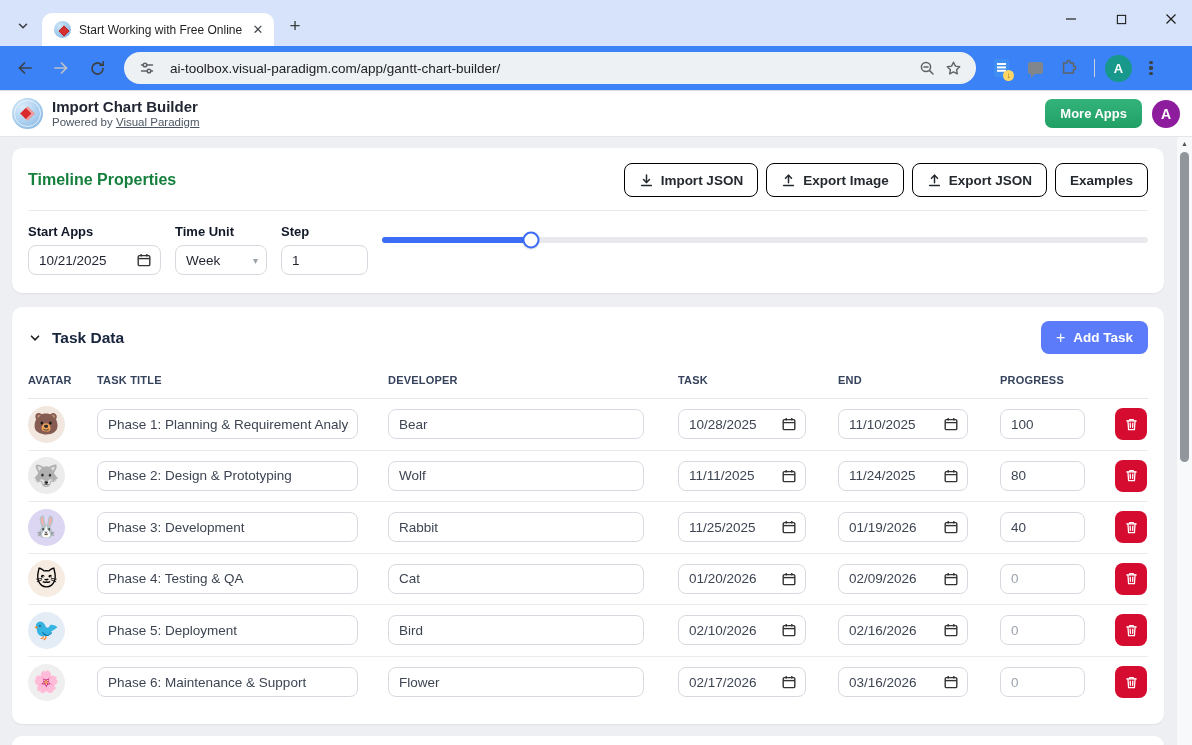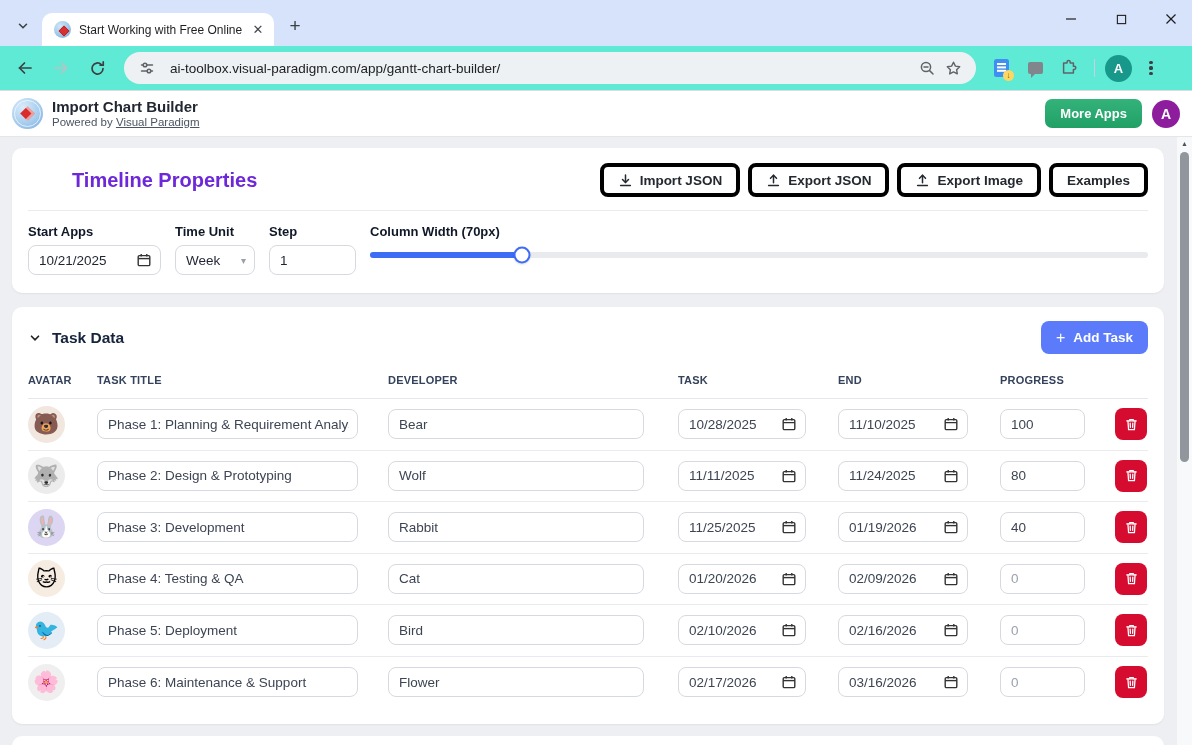--- a/index.html
+++ b/index.html
@@ -12,21 +12,21 @@
   .tabsearch { width:26px; height:26px; margin:0 6px 7px 10px; border-radius:50%; display:flex; align-items:center; justify-content:center; color:#3c4043; cursor:pointer; }
   .tab { width:232px; height:33px; background:#ffffff; border-radius:10px 10px 0 0; display:flex; align-items:center; padding:0 8px 0 12px; gap:8px; position:relative; }
   .favicon { width:17px; height:17px; border-radius:50%; background:radial-gradient(circle at 35% 30%, #cfe6f7 0%, #9ec7ea 55%, #6fa6d8 100%); position:relative; flex:0 0 auto; }
   .favicon::after { content:""; position:absolute; left:4.5px; top:4.5px; width:8px; height:8px; background:#d63031; transform:rotate(45deg) scale(.78); border:1px solid #b71c1c; }
   .tab-title { font-size:12px; color:#1f1f1f; white-space:nowrap; overflow:hidden; flex:1; }
   .tab-close { width:16px; height:16px; border-radius:50%; display:flex; align-items:center; justify-content:center; color:#45484d; font-size:13px; cursor:pointer; flex:0 0 auto; }
   .newtab { width:26px; height:26px; margin:0 0 7px 8px; display:flex; align-items:center; justify-content:center; color:#3c4043; font-size:19px; cursor:pointer; }
   .win-controls { position:absolute; right:10px; top:0; height:38px; display:flex; align-items:center; gap:28px; color:#1f1f1f; }
   .win-btn { width:22px; height:22px; display:flex; align-items:center; justify-content:center; cursor:pointer; }
 
-  .toolbar { height:45px; background:#5eead4; border-bottom:1px solid #dadce0; display:flex; align-items:center; padding:0 8px 0 10px; flex:0 0 auto; }
+  .toolbar { height:45px; background:#3b82f6; border-bottom:1px solid #dadce0; display:flex; align-items:center; padding:0 8px 0 10px; flex:0 0 auto; }
   .navbtn { width:30px; height:30px; border-radius:50%; display:flex; align-items:center; justify-content:center; cursor:pointer; margin-right:6px; color:#3c4043; }
   .navbtn.disabled { color:#bdc1c6; }
   .omnibox { flex:0 0 auto; width:852px; height:32px; background:#eef1f4; border-radius:16px; display:flex; align-items:center; padding:0 10px 0 10px; margin-left:6px; }
   .omni-url { flex:1; font-size:13.5px; color:#202124; margin-left:10px; white-space:nowrap; overflow:hidden; }
   .omni-icon { width:26px; height:26px; display:flex; align-items:center; justify-content:center; color:#5f6368; cursor:pointer; }
   .tb-right { display:flex; align-items:center; gap:4px; margin-left:10px; }
   .tb-icon { width:30px; height:30px; display:flex; align-items:center; justify-content:center; cursor:pointer; color:#5f6368; position:relative; }
   .docs-glyph { width:15px; height:18px; background:#3f8ef1; border-radius:2.5px; position:relative; }
   .docs-glyph::before { content:""; position:absolute; left:3px; top:4px; width:9px; height:1.8px; background:#fff; box-shadow:0 3.4px 0 #fff, 0 6.8px 0 #fff; }
   .docs-badge { position:absolute; right:2px; bottom:2px; width:11px; height:11px; border-radius:50%; background:#fdd663; color:#7a5b00; font-size:8px; display:flex; align-items:center; justify-content:center; }
@@ -51,31 +51,31 @@
   .user-avatar { width:28px; height:28px; border-radius:50%; background:#8e1d9e; color:#fff; font-size:14px; font-weight:bold; display:flex; align-items:center; justify-content:center; cursor:pointer; }
 
   
   .content { flex:1; background:#edeff2; position:relative; overflow:hidden; }
   .content-inner { position:absolute; left:0; top:0; right:15px; bottom:0; padding:11px 13px 0 12px; }
   .card { background:#fff; border-radius:10px; box-shadow:0 1px 2px rgba(16,24,40,.06); }
 
   
   .card-timeline { padding:15px 16px 18px; }
   .tl-head { display:flex; align-items:center; justify-content:space-between; padding-bottom:13px; border-bottom:1px solid #e9ecef; }
-  .tl-title { font-size:20px; font-weight:bold; color:#6d28d9;margin-left:44px; }
+  .tl-title { font-size:16px; font-weight:bold; color:#15803d; }
   .tl-buttons { display:flex; gap:8px; }
-  .ghost-btn { display:flex; align-items:center; gap:7px; background:#fff; border:4px solid #000000; border-radius:8px; padding:0 14px; height:34px; font-size:13.5px; font-weight:600; color:#24292f; cursor:pointer; font-family:inherit; }
+  .ghost-btn { display:flex; align-items:center; gap:7px; background:#fff; border:1px solid #000000; border-radius:8px; padding:0 14px; height:34px; font-size:13.5px; font-weight:600; color:#24292f; cursor:pointer; font-family:inherit; }
   .fields-row { display:flex; margin-top:13px; }
   .field { margin-right:14px; }
   .field-label { font-size:13px; font-weight:bold; color:#101828; margin-bottom:6px; }
   .inputbox { height:30px; border:1px solid #d6dae0; border-radius:8px; display:flex; align-items:center; background:#fff; }
   .inputbox input { border:none; outline:none; background:transparent; font-size:13.5px; color:#1f2430; width:100%; padding:0 8px 0 10px; font-family:inherit; }
   .date-w { width:133px; }
   .cal-icon { flex:0 0 auto; margin-right:9px; color:#333; display:flex; cursor:pointer; }
-  .select-w { width:80px; padding:0 8px 0 10px; justify-content:space-between; cursor:pointer; color:#1f2430; font-size:13.5px; }
+  .select-w { width:92px; padding:0 8px 0 10px; justify-content:space-between; cursor:pointer; color:#1f2430; font-size:13.5px; }
   .select-chevron { color:#9aa1ab; font-size:10px; }
   .step-w { width:87px; }
   .field-slider { flex:1; margin-right:0; }
   .slider-track { position:relative; height:6px; border-radius:3px; background:#e9eaee; margin-top:13px; cursor:pointer; }
   .slider-fill { position:absolute; left:0; top:0; bottom:0; border-radius:3px; background:#3e6df5; }
   .slider-thumb { position:absolute; top:50%; width:17px; height:17px; border-radius:50%; background:#fff; border:2px solid #3e6df5; transform:translate(-50%,-50%); cursor:grab; box-shadow:0 1px 2px rgba(0,0,0,.15); }
 
   
   .card-tasks { margin-top:14px; padding:0 16px; height:417px; overflow:hidden; }
   .td-head { display:flex; align-items:center; justify-content:space-between; padding:14px 0 12px; }
@@ -240,29 +240,29 @@
                   <path d="M2.8 13.4h10.4"></path>
                 </svg>
               <span>Import JSON</span>
             </button>
             <button class="ghost-btn">
               <svg width="15" height="15" viewBox="0 0 16 16" fill="none" stroke="currentColor" stroke-width="1.6" stroke-linecap="round" stroke-linejoin="round">
                   <line x1="8" y1="10.5" x2="8" y2="2.5"></line>
                   <polyline points="4.8,5.7 8,2.5 11.2,5.7"></polyline>
                   <path d="M2.8 13.4h10.4"></path>
                 </svg>
-              <span>Export JSON</span>
+              <span>Export Image</span>
             </button>
             <button class="ghost-btn">
               <svg width="15" height="15" viewBox="0 0 16 16" fill="none" stroke="currentColor" stroke-width="1.6" stroke-linecap="round" stroke-linejoin="round">
                   <line x1="8" y1="10.5" x2="8" y2="2.5"></line>
                   <polyline points="4.8,5.7 8,2.5 11.2,5.7"></polyline>
                   <path d="M2.8 13.4h10.4"></path>
                 </svg>
-              <span>Export Image</span>
+              <span>Export JSON</span>
             </button>
             <button class="ghost-btn">
               <span>Examples</span>
             </button>
           </div>
         </div>
         <div class="fields-row">
           <div class="field">
             <div class="field-label">Start Apps</div>
             <div class="inputbox date-w">
@@ -284,21 +284,20 @@
               <span class="select-chevron">▾</span>
             </div>
           </div>
           <div class="field">
             <div class="field-label">Step</div>
             <div class="inputbox step-w">
               <input value="1" style="">
             </div>
           </div>
           <div class="field field-slider">
-            <div class="field-label">Column Width (70px)</div>
             <div class="slider-track">
               <div class="slider-fill" style="width: 19.5%;"></div>
               <div class="slider-thumb" style="left: 19.5%;"></div>
             </div>
           </div>
         </div>
       </div>
 
       <div class="card card-tasks">
         <div class="td-head">

